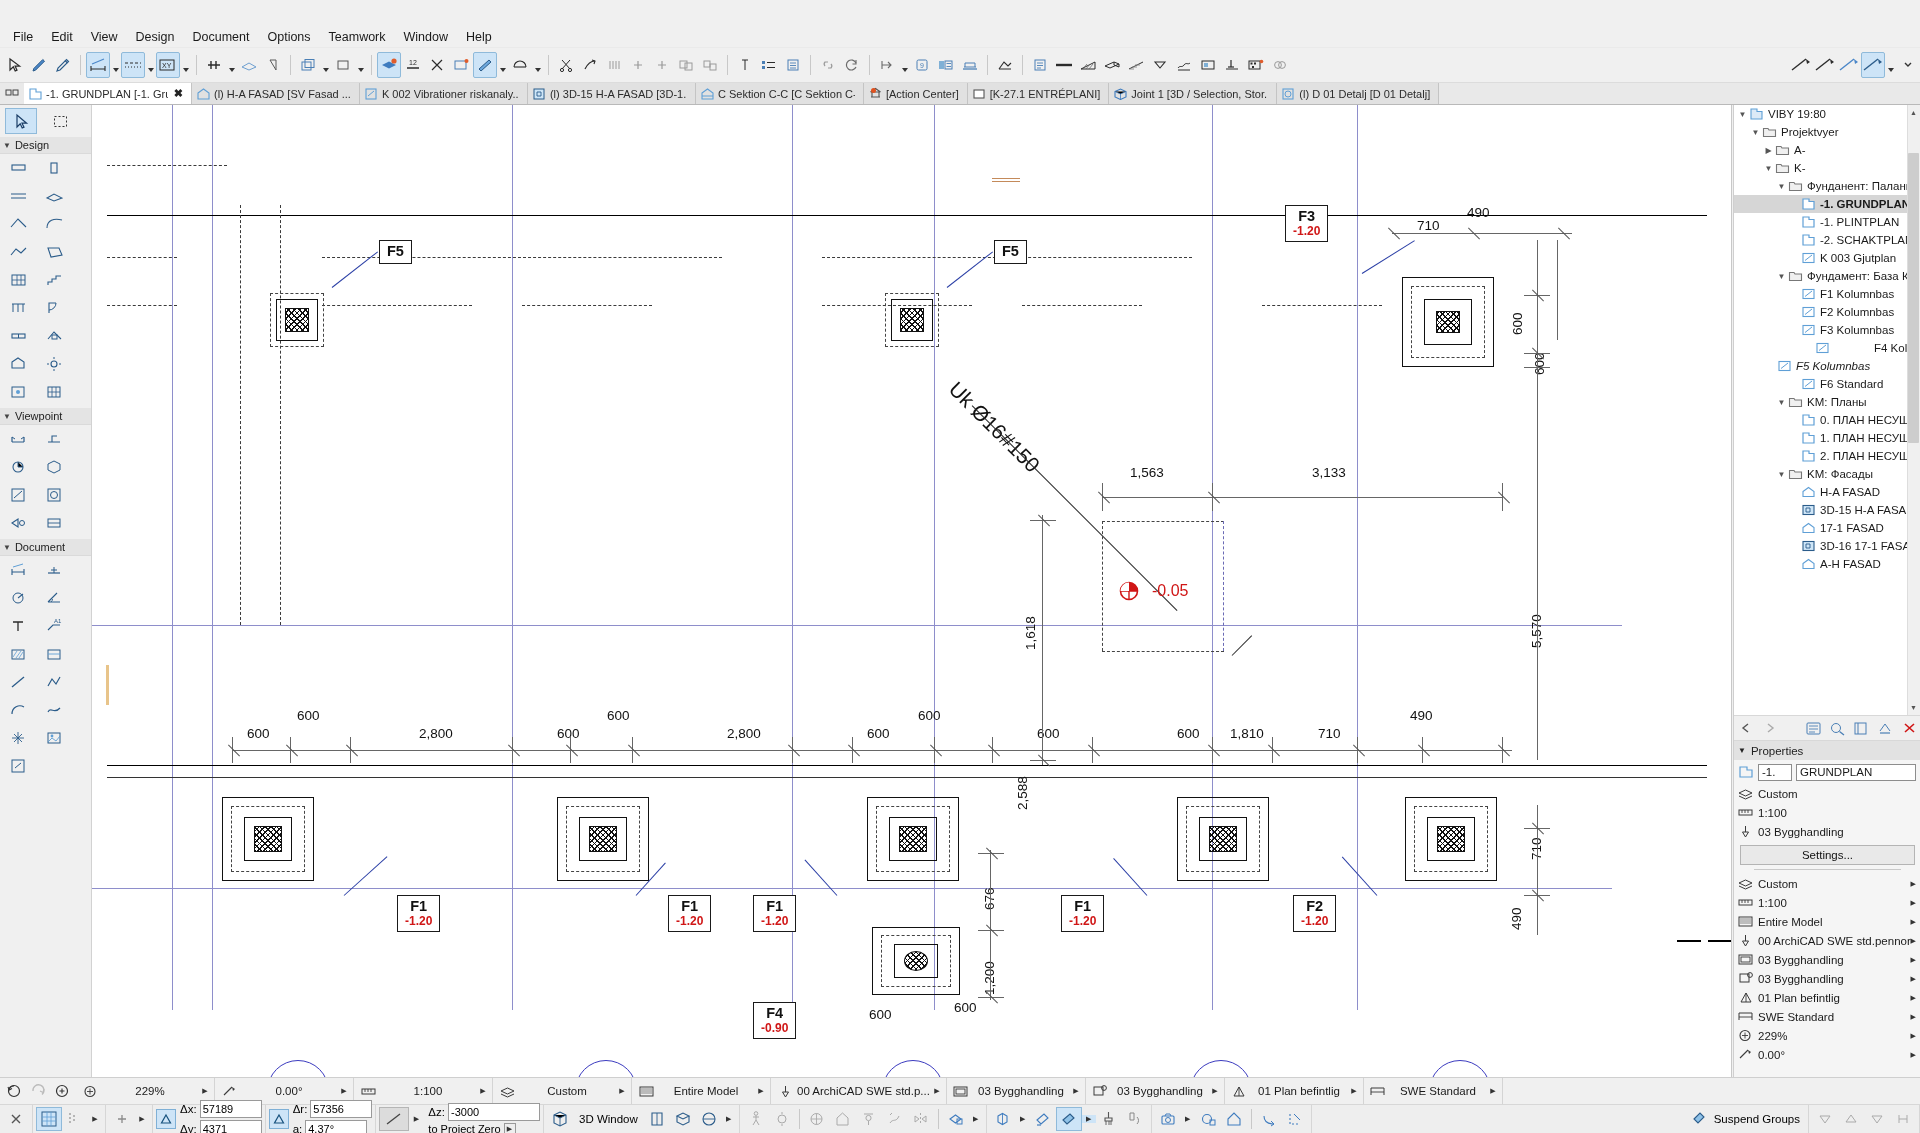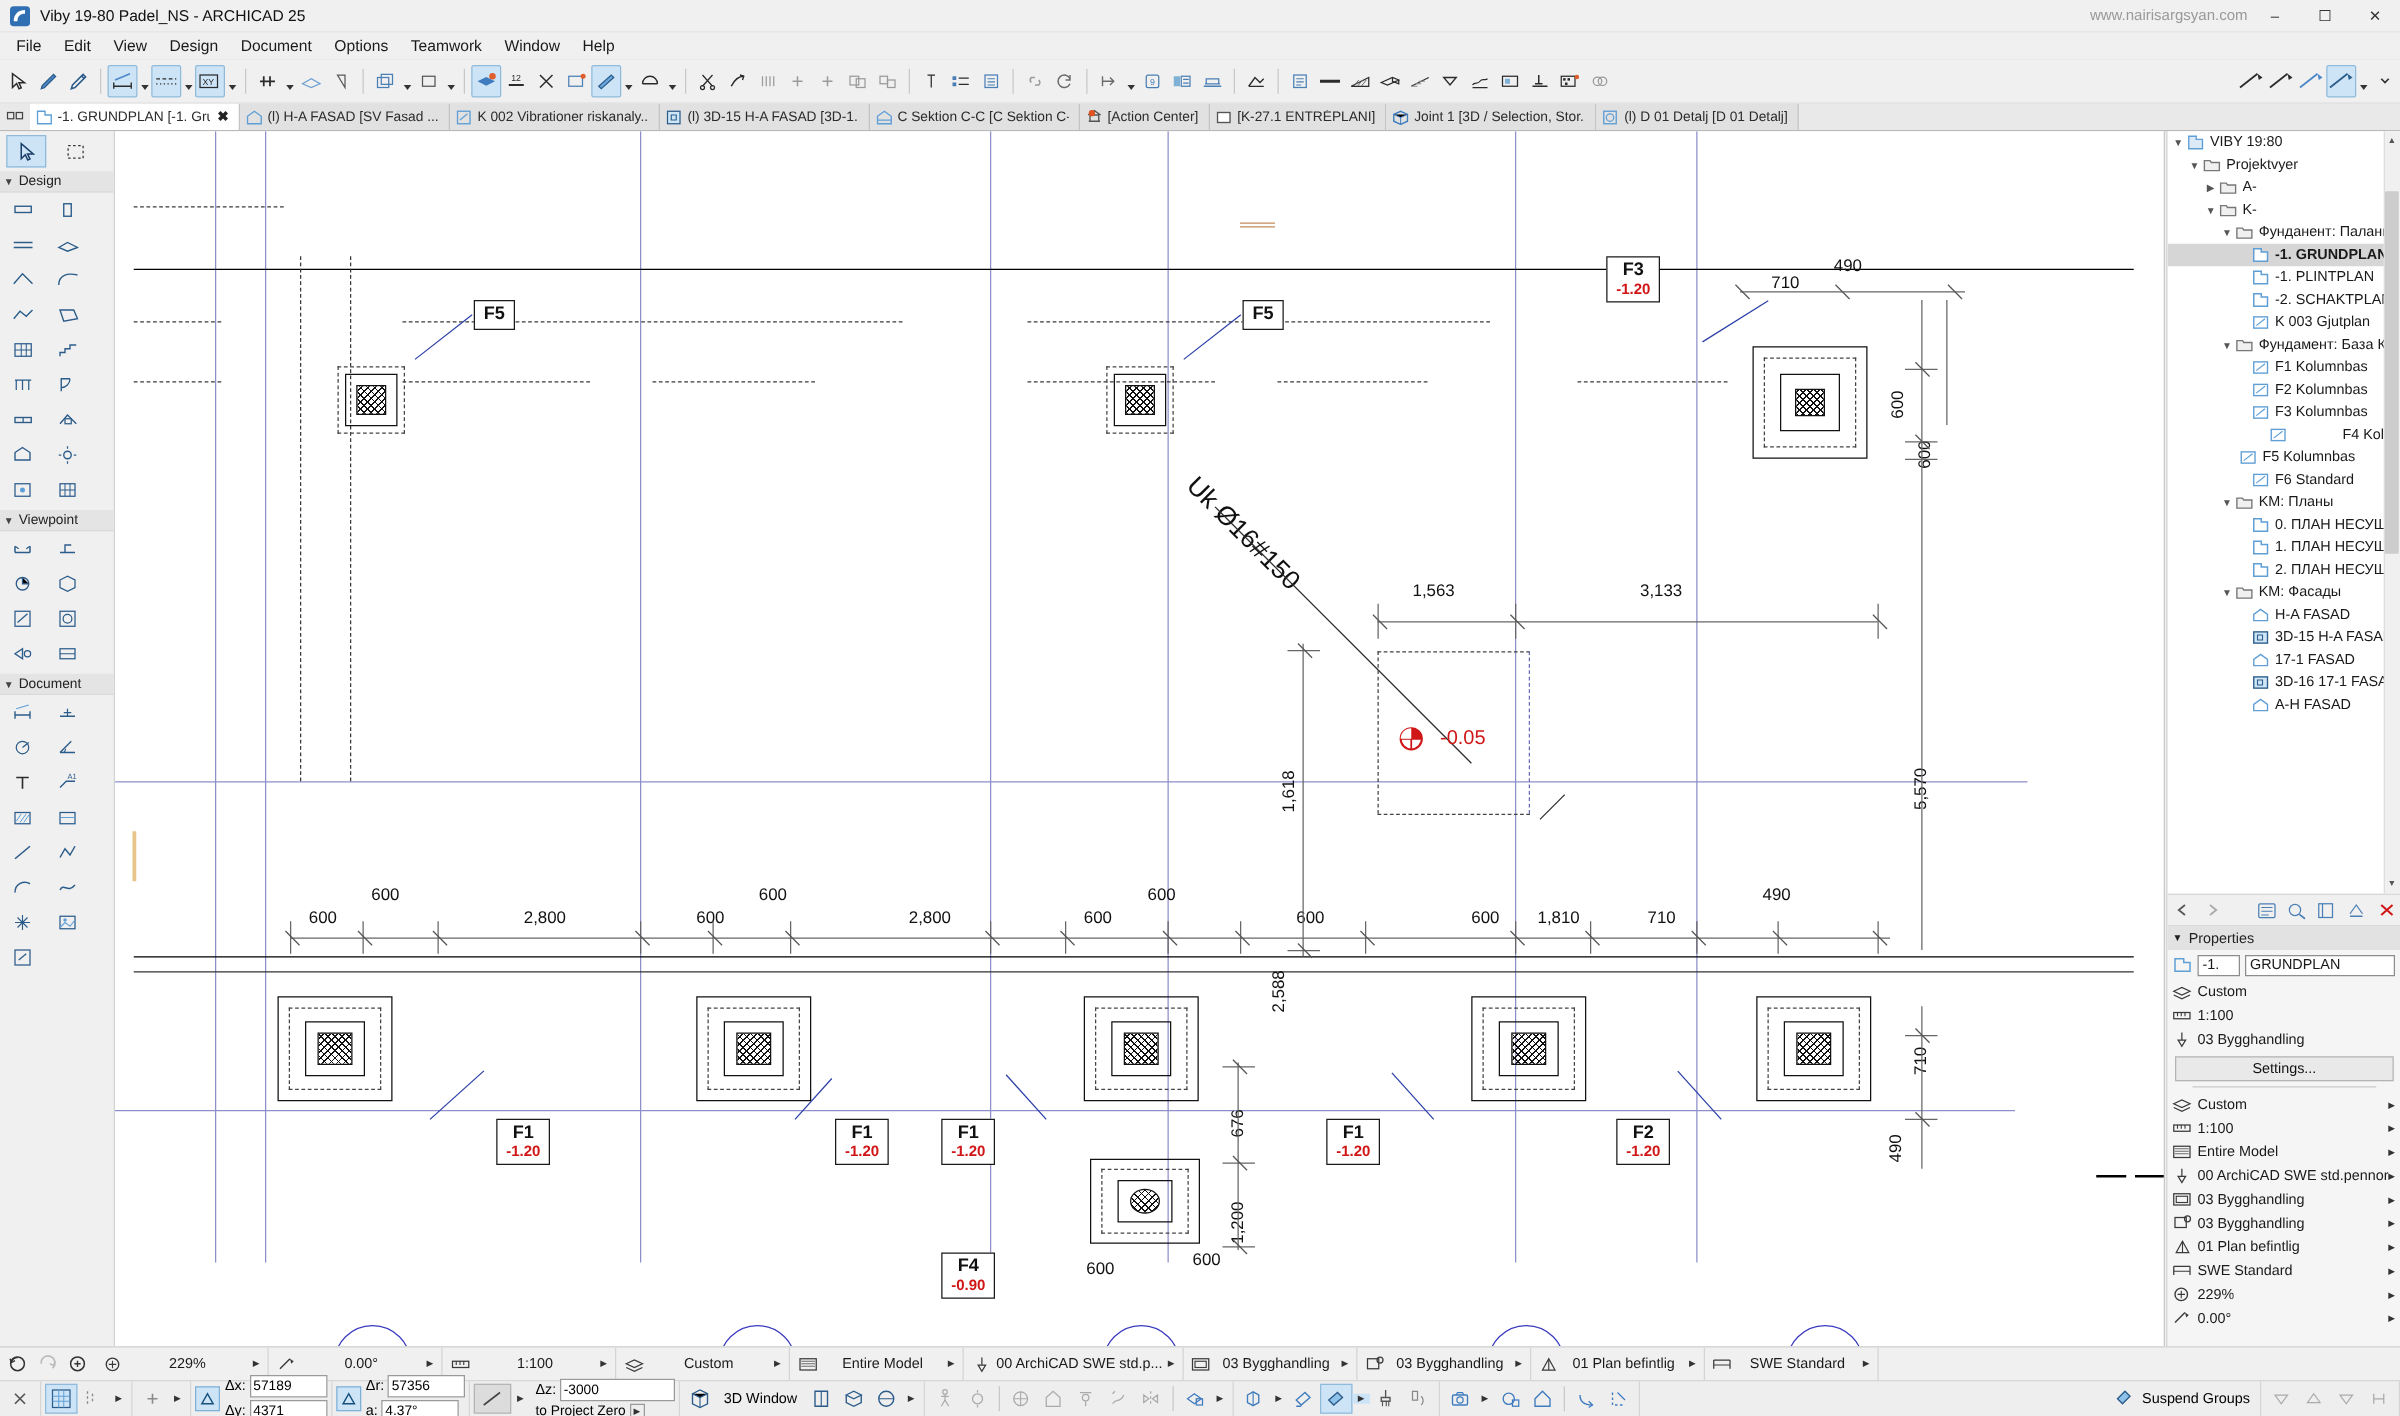--- a/index.html
+++ b/index.html
@@ -191,35 +191,20 @@
   .coordstack { display:flex; flex-direction:column; gap:2px; }
   .coordrow { display:flex; align-items:center; gap:3px; }
   .bluetag { width:20px; height:20px; background:#cde4f7; border:1px solid #7fb0d6; display:flex; align-items:center; justify-content:center; }
   .suspend { display:flex; align-items:center; gap:5px; padding:0 8px; }
 </style>
 </head>
 <body>
 
 <div id="app">
 
-  <div class="titlebar">
-    <span class="tb-icon">
-      <svg width="18" height="18" viewBox="0 0 18 18">
-        <rect x="1" y="1" width="16" height="16" rx="3" fill="#2f6fb2"></rect>
-        <path d="M4 13 C4 7 8 4 13 4 L13 7 C9 7 7 9 7 13 Z" fill="#ffffff"></path>
-      </svg>
-    </span>
-    <span class="tb-title">Viby 19-80 Padel_NS - ARCHICAD 25</span>
-    <span class="tb-url">www.nairisargsyan.com</span>
-    <div class="winbtns">
-      <div class="winbtn">–</div>
-      <div class="winbtn">☐</div>
-      <div class="winbtn close">✕</div>
-    </div>
-  </div>
 
   <div class="menubar" id="menubar">
       <div class="menuitem">File</div>
       <div class="menuitem">Edit</div>
       <div class="menuitem">View</div>
       <div class="menuitem">Design</div>
       <div class="menuitem">Document</div>
       <div class="menuitem">Options</div>
       <div class="menuitem">Teamwork</div>
       <div class="menuitem">Window</div>
@@ -1350,21 +1335,21 @@
         <div class="trow" style="padding-left: 28px; gap: 40px;">
           <span class="tw"></span>
           <span class="ticon">
             <svg width="15" height="14" viewBox="0 0 15 14">
               <rect x="2" y="2.5" width="11" height="9" fill="#fff" stroke="#5f9fd6" stroke-width="1.1"></rect>
               <path d="M4 9.5 L11 4" stroke="#5f9fd6" stroke-width="1"></path>
             </svg>
           </span>
           <span class="tlabel">F4 Kolumnbas</span>
         </div>
-        <div class="trow" style="padding-left: 44px;">
+        <div class="trow" style="padding-left: 30px; font-style: italic;">
           <span class="tw"></span>
           <span class="ticon">
             <svg width="15" height="14" viewBox="0 0 15 14">
               <rect x="2" y="2.5" width="11" height="9" fill="#fff" stroke="#5f9fd6" stroke-width="1.1"></rect>
               <path d="M4 9.5 L11 4" stroke="#5f9fd6" stroke-width="1"></path>
             </svg>
           </span>
           <span class="tlabel">F5 Kolumnbas</span>
         </div>
         <div class="trow" style="padding-left: 54px;">

